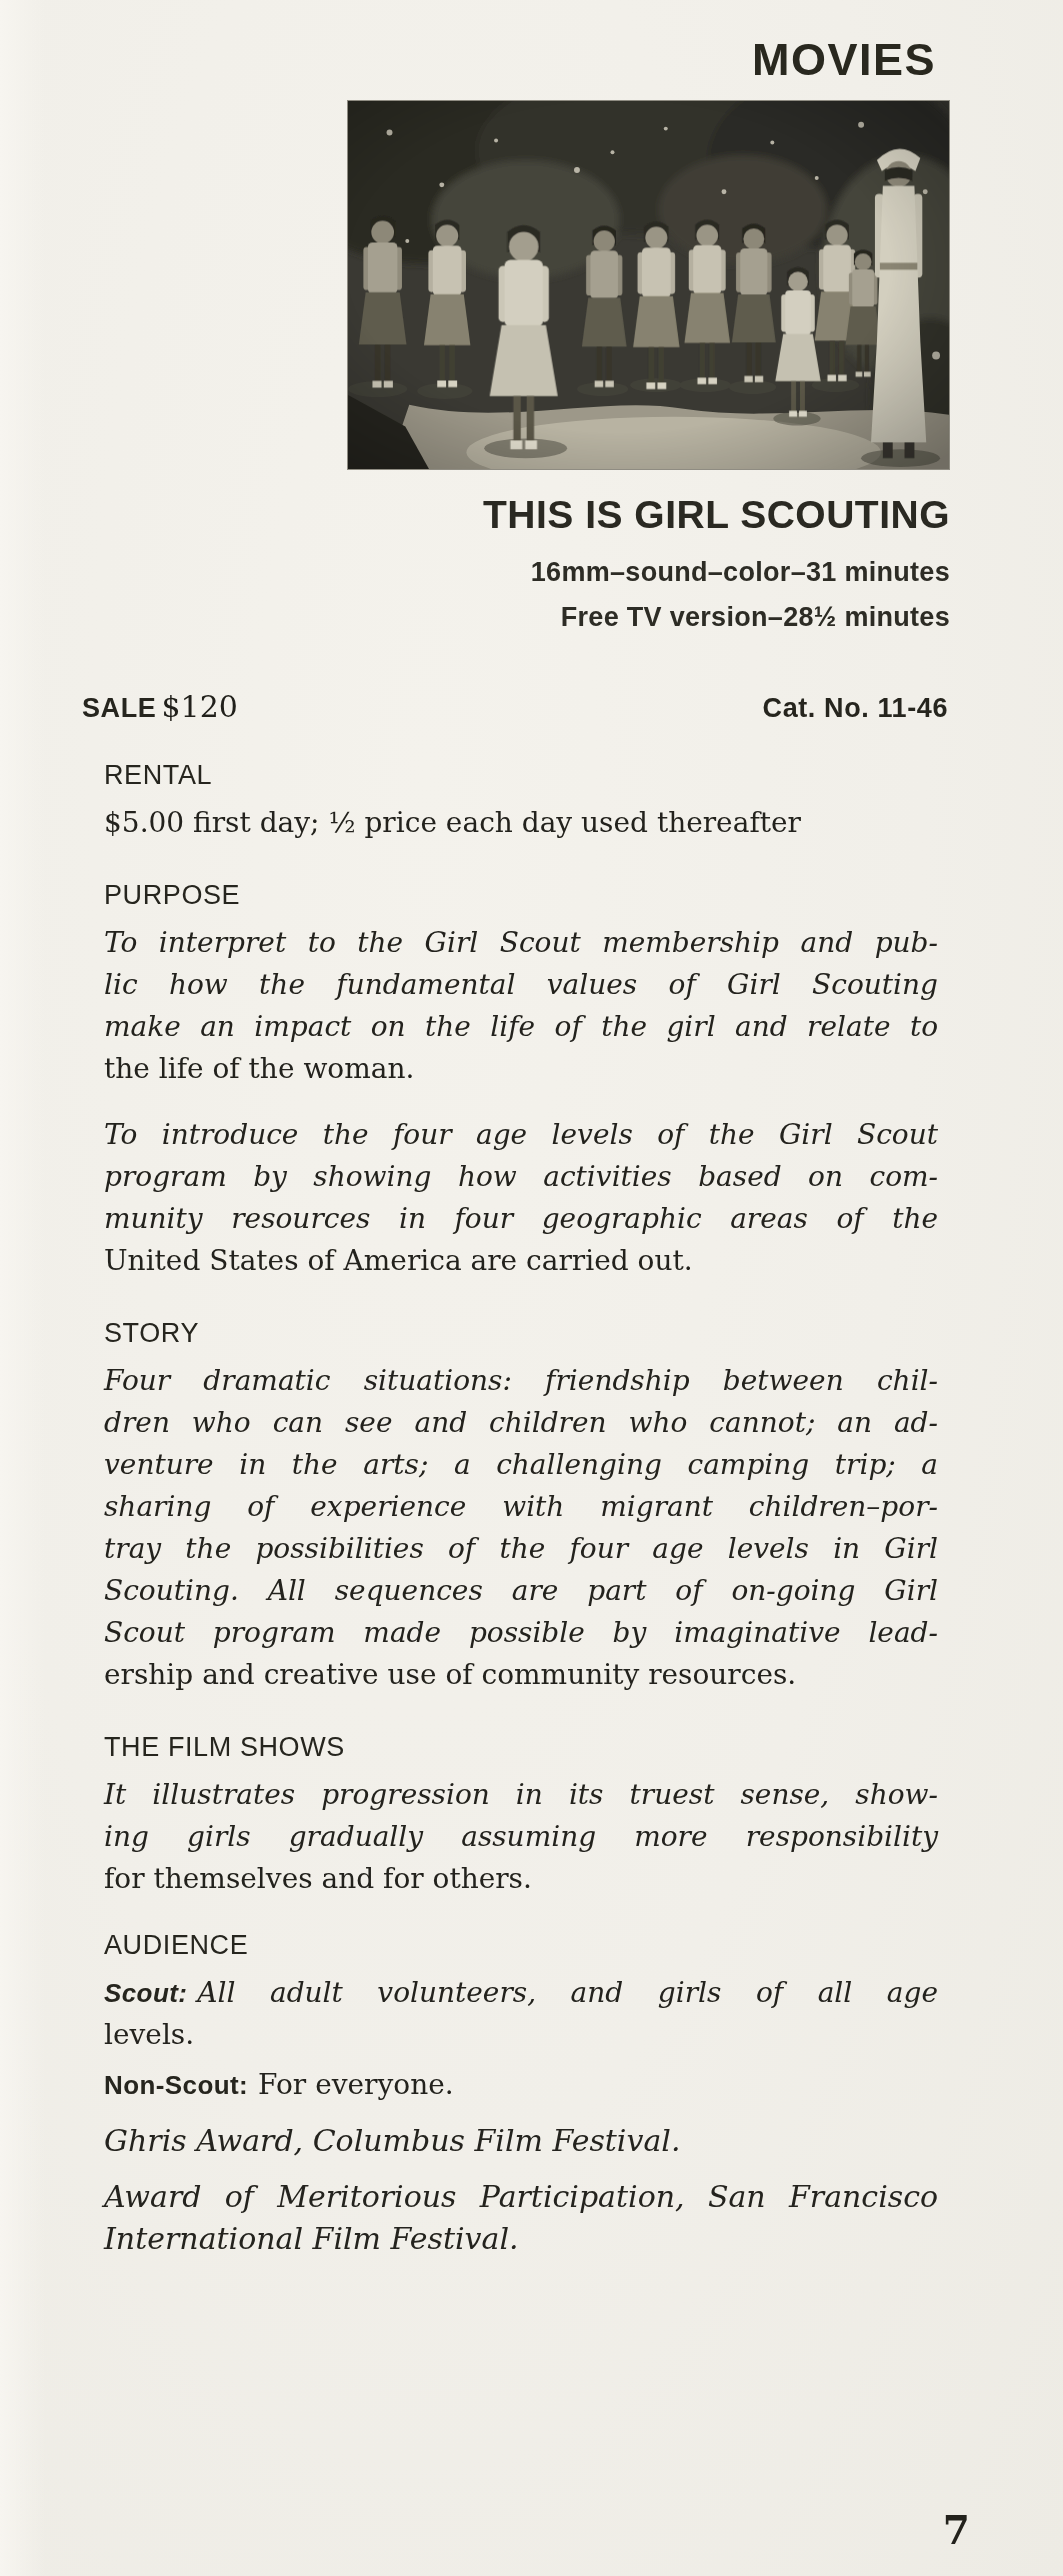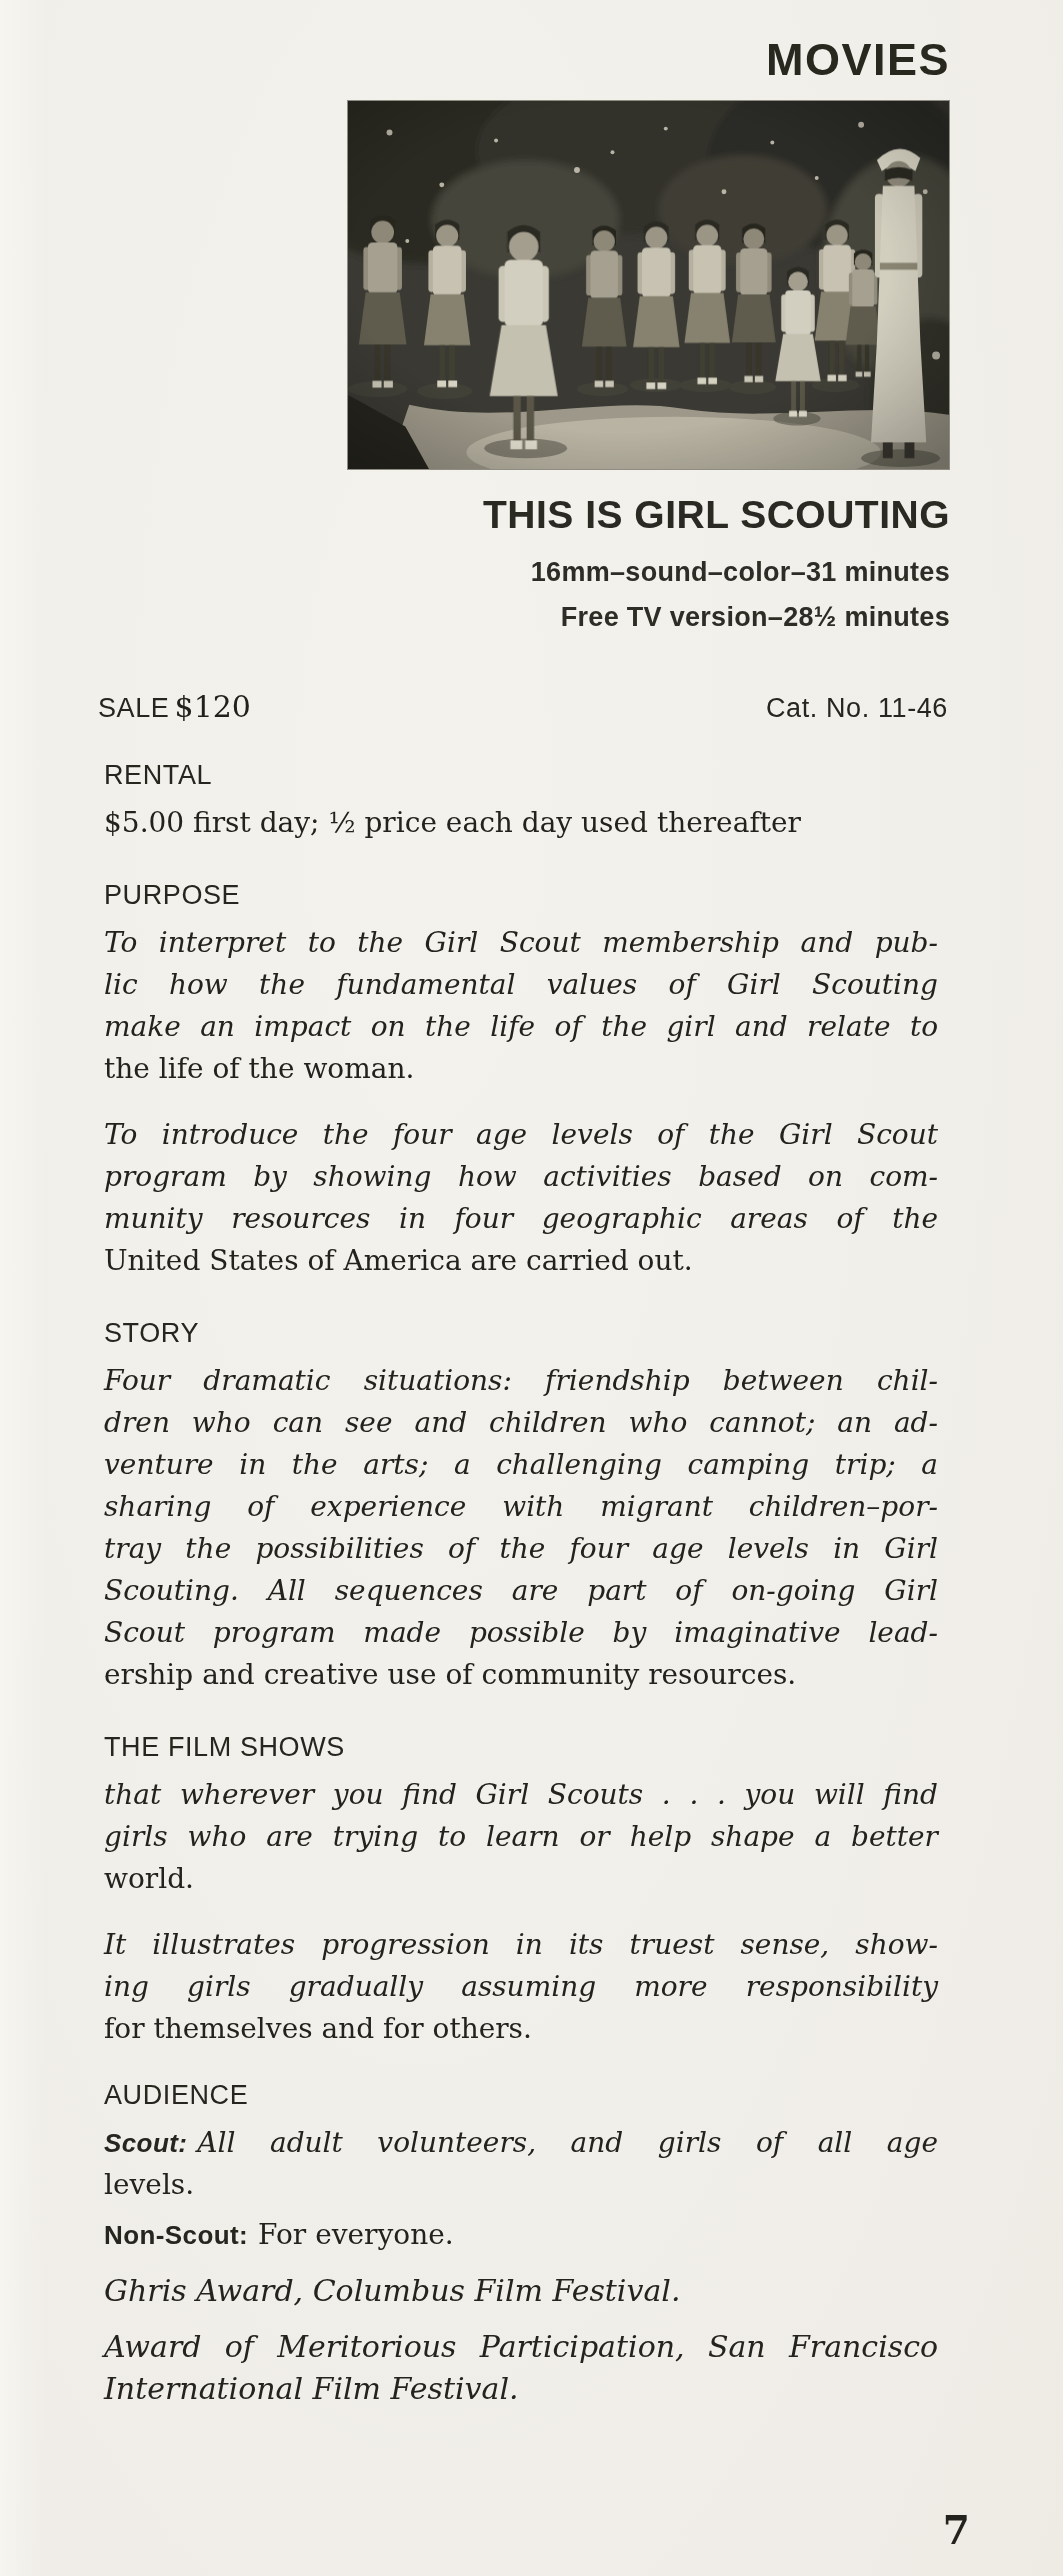--- a/index.html
+++ b/index.html
@@ -2,35 +2,35 @@
 <html><head>
 <meta charset="utf-8">
 <style>
   html,body{margin:0;padding:0;}
   body{width:1064px;height:2576px;overflow:hidden;background:#e9e7e2;}
   .page{position:relative;width:1064px;height:2576px;
     background:radial-gradient(ellipse at 40% 30%, #f4f2ec 0%, #f1efe9 55%, #edebe4 100%);
     font-family:"DejaVu Serif", serif;color:#25241f;}
   .page::after{content:"";position:absolute;left:0;top:0;bottom:0;width:45px;
     background:linear-gradient(90deg,#f7f5f0 0%,rgba(247,245,240,0) 100%);pointer-events:none;}
-  .movies{position:absolute;top:34px;right:114px;font-family:"Liberation Sans",sans-serif;
+  .movies{position:absolute;top:34px;right:128px;font-family:"Liberation Sans",sans-serif;
     font-weight:bold;font-size:45px;letter-spacing:1.5px;color:#29281f;}
   .photo{position:absolute;left:348px;top:101px;width:601px;height:368px;background:#3a3933;
     box-shadow:0 0 0 1px #8f8c82;}
   .photo svg{display:block;}
   .titleblock{position:absolute;top:493px;right:114px;text-align:right;}
   .titleblock h1{margin:0 0 14px 0;font-family:"Liberation Sans",sans-serif;font-weight:bold;
     font-size:39px;line-height:43px;letter-spacing:0.5px;color:#2a2922;}
   .spec{font-family:"Liberation Sans",sans-serif;font-weight:bold;font-size:27px;line-height:45px;
     color:#2d2c25;letter-spacing:0.3px;text-align:right;}
   .content{position:absolute;left:104px;top:681px;width:834px;}
   .sale-row{display:flex;justify-content:space-between;align-items:baseline;
     margin-left:-22px;margin-right:-10px;padding-top:8px;}
-  .h{font-family:"Liberation Sans",sans-serif;font-weight:normal;font-size:27px;
-    letter-spacing:0.6px;color:#26251e;margin-left:16px;}
+  .h{font-family:"Liberation Sans",sans-serif;font-weight:bold;font-size:27px;
+    letter-spacing:0.6px;color:#26251e;}
   .sale-price{font-size:30px;color:#21201b;}
   h2{font-family:"Liberation Sans",sans-serif;font-weight:normal;font-size:27px;line-height:30px;
     letter-spacing:0.6px;color:#26251e;margin:36px 0 12px 0;}
   h2.tight{margin-top:30px;}
   .para{margin:4px 0 24px 0;}
   .tline{font-size:28px;line-height:42px;color:#23221d;}
   .jl{text-align:justify;text-align-last:justify;font-style:italic;}
   .aud-item{margin:8px 0 8px 0;}
   .aud-label{font-family:"Liberation Sans",sans-serif;font-weight:bold;font-size:26px;
     letter-spacing:0.4px;color:#26251e;padding-right:10px;}
@@ -209,25 +209,20 @@
         <div class="tline jl">venture in the arts; a challenging camping trip; a</div>
         <div class="tline jl">sharing of experience with migrant children–por-</div>
         <div class="tline jl">tray the possibilities of the four age levels in Girl</div>
         <div class="tline jl">Scouting. All sequences are part of on-going Girl</div>
         <div class="tline jl">Scout program made possible by imaginative lead-</div>
         <div class="tline">ership and creative use of community resources.</div>
       </div>
 
     <h2>THE FILM SHOWS</h2>
     <div class="para">
-        <div class="tline jl">that wherever you find Girl Scouts . . . you will find</div>
-        <div class="tline jl">girls who are trying to learn or help shape a better</div>
-        <div class="tline">world.</div>
-      </div>
-    <div class="para">
         <div class="tline jl">It illustrates progression in its truest sense, show-</div>
         <div class="tline jl">ing girls gradually assuming more responsibility</div>
         <div class="tline">for themselves and for others.</div>
       </div>
 
     <h2 class="tight">AUDIENCE</h2>
     <div>
         <div class="aud-item">
           <div class="tline jl"><span class="aud-label">Scout:</span><span>All adult volunteers, and girls of all age</span></div>
           <div class="tline">levels.</div>

